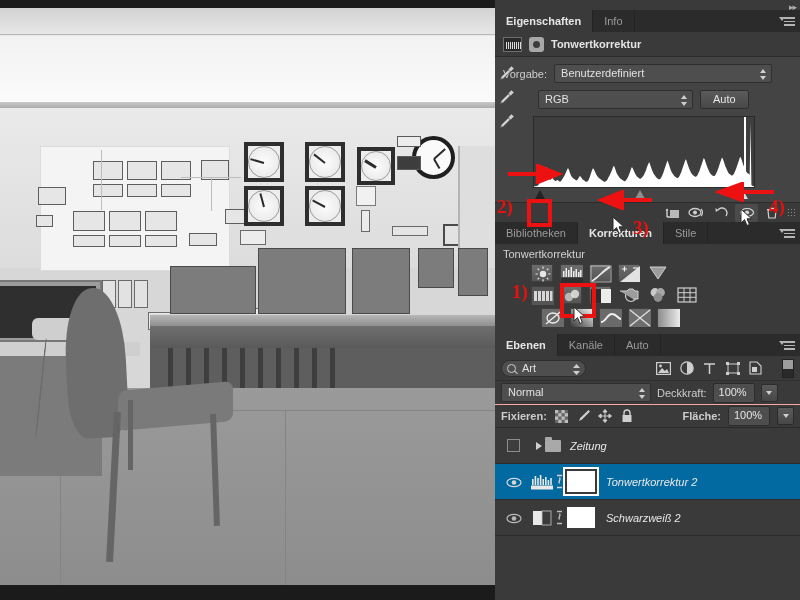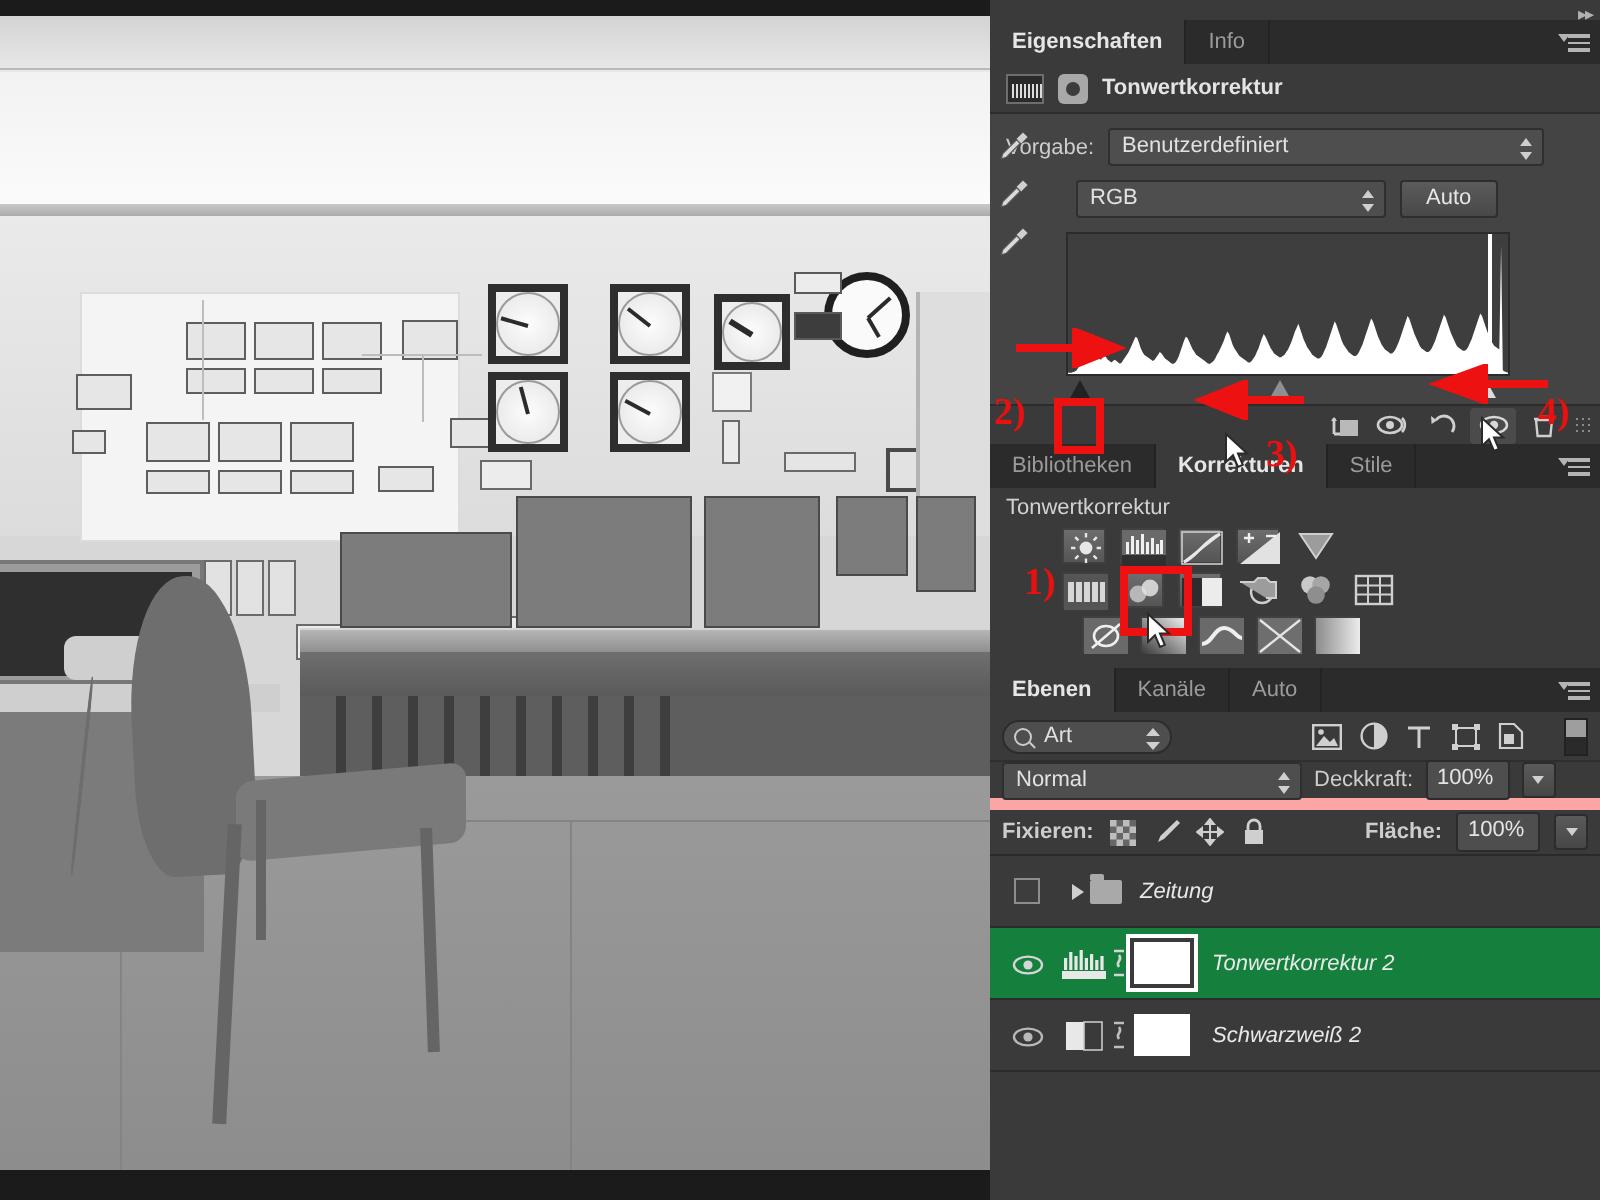--- a/index.html
+++ b/index.html
@@ -159,36 +159,36 @@
   .lay-bar{ display:flex;align-items:center;height:25px;background:#3a3a3a;padding:0 6px;gap:6px;
      border-bottom:1px solid #2f2f2f;}
   .filtsel{ position:relative;background:#4e4e4e;border:1px solid #2c2c2c;border-radius:9px;
      height:17px;line-height:15px;padding:0 20px 0 20px;font-size:11px;color:#e0e0e0;}
   .filtsel .mag{ position:absolute;left:5px;top:3px;width:9px;height:9px;border:1.4px solid #ccc;border-radius:50%;}
   .filtsel .mag:after{content:"";position:absolute;right:-3px;bottom:-2px;width:4px;height:1.4px;background:#ccc;transform:rotate(45deg);}
   .ftico{ width:17px;height:15px;display:flex;align-items:center;justify-content:center;color:#cfcfcf;font-size:12px;}
   .tog{ width:12px;height:19px;background:linear-gradient(180deg,#9e9e9e 50%,#2a2a2a 50%);border:1px solid #222;}
 
   .mode-bar{ display:flex;align-items:center;height:24px;background:#3a3a3a;padding:0 6px;gap:6px;
-     border-bottom:6px solid #fca5a5;}
+     border-bottom:1px solid #fca5a5;}
   .numfield{ background:#4e4e4e;border:1px solid #2c2c2c;height:20px;line-height:16px;
      padding:0 5px;font-size:11px;color:#e4e4e4;border-radius:2px;}
   .stepbtn{ width:17px;height:18px;background:linear-gradient(180deg,#5a5a5a,#474747);
      border:1px solid #2c2c2c;border-radius:2px;display:flex;align-items:center;justify-content:center;}
   .stepbtn:after{content:"";width:0;height:0;border-left:3.5px solid transparent;
      border-right:3.5px solid transparent;border-top:4px solid #d0d0d0;}
 
   .lock-bar{ display:flex;align-items:center;height:23px;background:#3a3a3a;padding:0 6px;gap:7px;
      border-bottom:1px solid #2a2a2a;}
   .lkico{ width:15px;height:15px;display:flex;align-items:center;justify-content:center;}
 
   .layer-list{ background:#3a3a3a; }
   .layer-row{ display:flex;align-items:center;height:36px;border-bottom:1px solid #2c2c2c;
      background:#3a3a3a; padding-left:2px;}
-  .layer-row.sel{ background:#15803d; }
+  .layer-row.sel{ background:#0369a1; }
   .eyecol{ width:33px;display:flex;align-items:center;justify-content:center;}
   .eye{ width:15px;height:10px;position:relative;}
   .chkbox{ width:13px;height:13px;border:1px solid #8d8d8d;background:#3d3d3d;}
   .thumb-adj{ width:23px;height:21px;display:flex;align-items:center;justify-content:center;}
   .linkico{ width:12px;height:16px;display:flex;align-items:center;justify-content:center;}
   .maskthumb{ width:32px;height:25px;background:#fff;border:2px solid #3a3a3a;position:relative;}
   .maskthumb.act{ outline:2px solid #fff; outline-offset:0px; box-shadow:0 0 0 1px #55657d;}
   .layer-name{ font-size:11px;color:#e8e8e8;margin-left:9px;font-style:italic;}
   .folder{ width:16px;height:12px;background:#a9a9a9;border-radius:1px;position:relative;margin-left:3px;}
   .folder:before{content:"";position:absolute;left:0;top:-3px;width:7px;height:3px;background:#a9a9a9;border-radius:1px 1px 0 0;}

